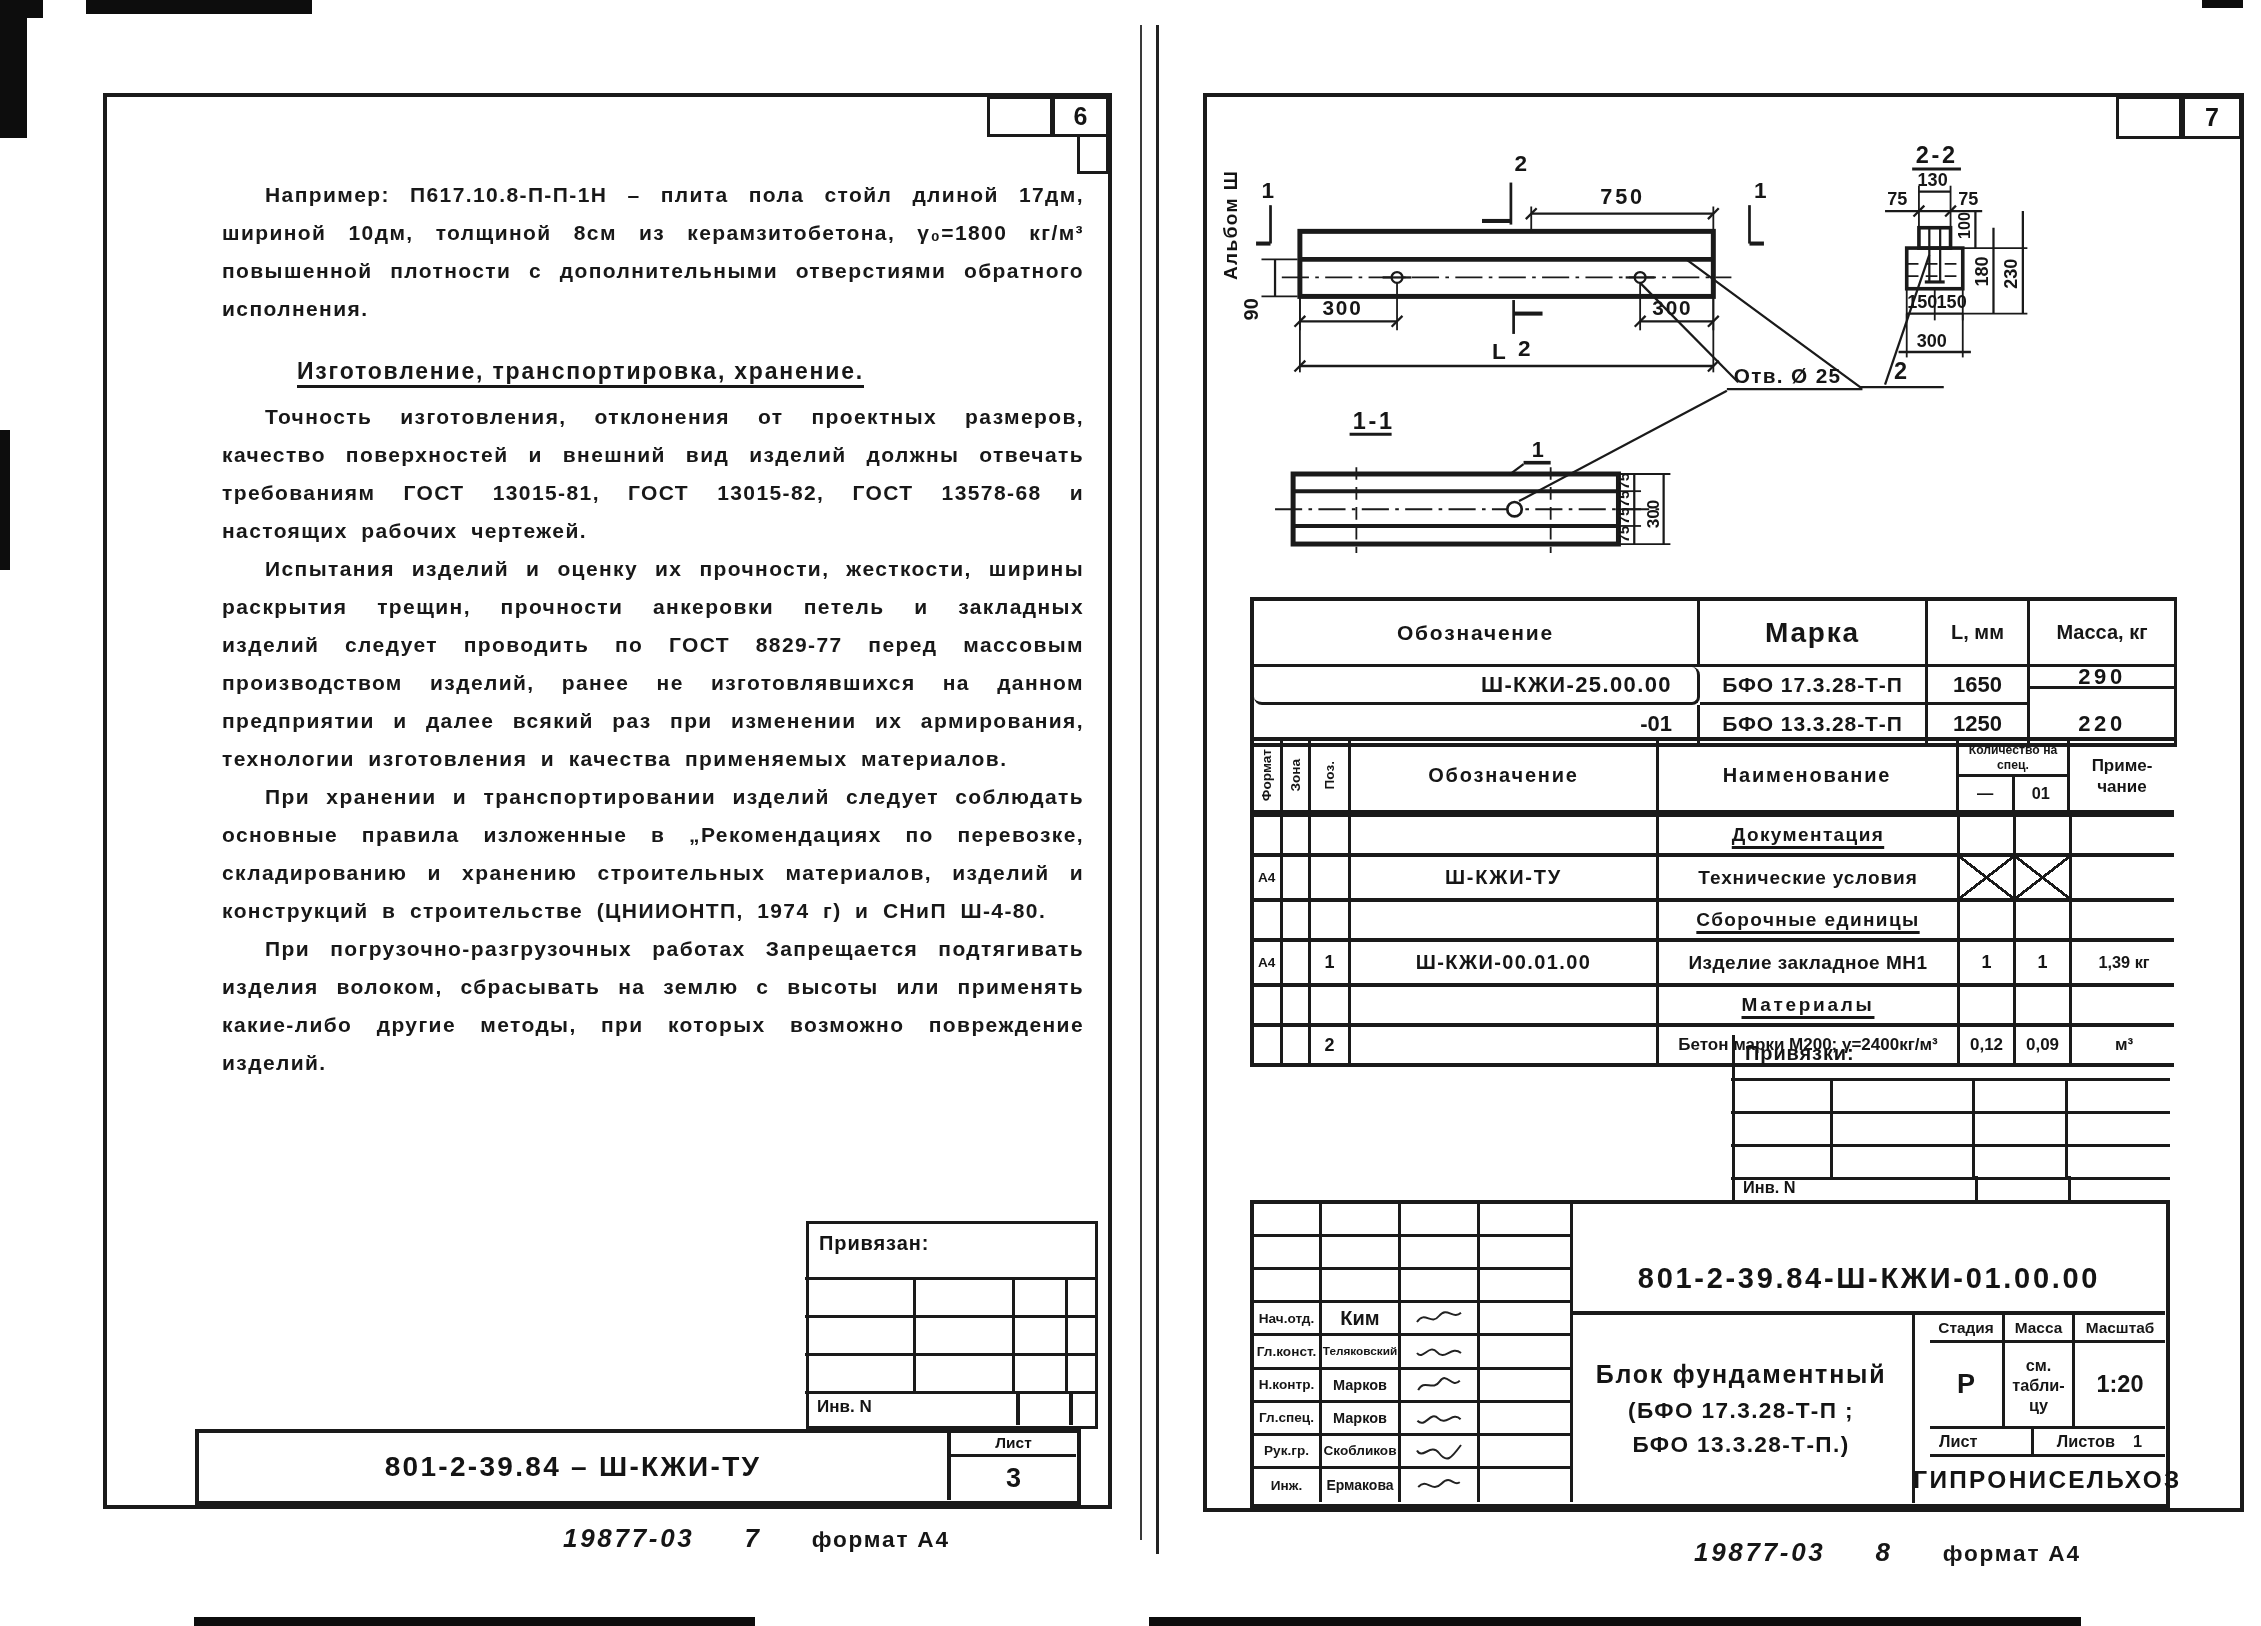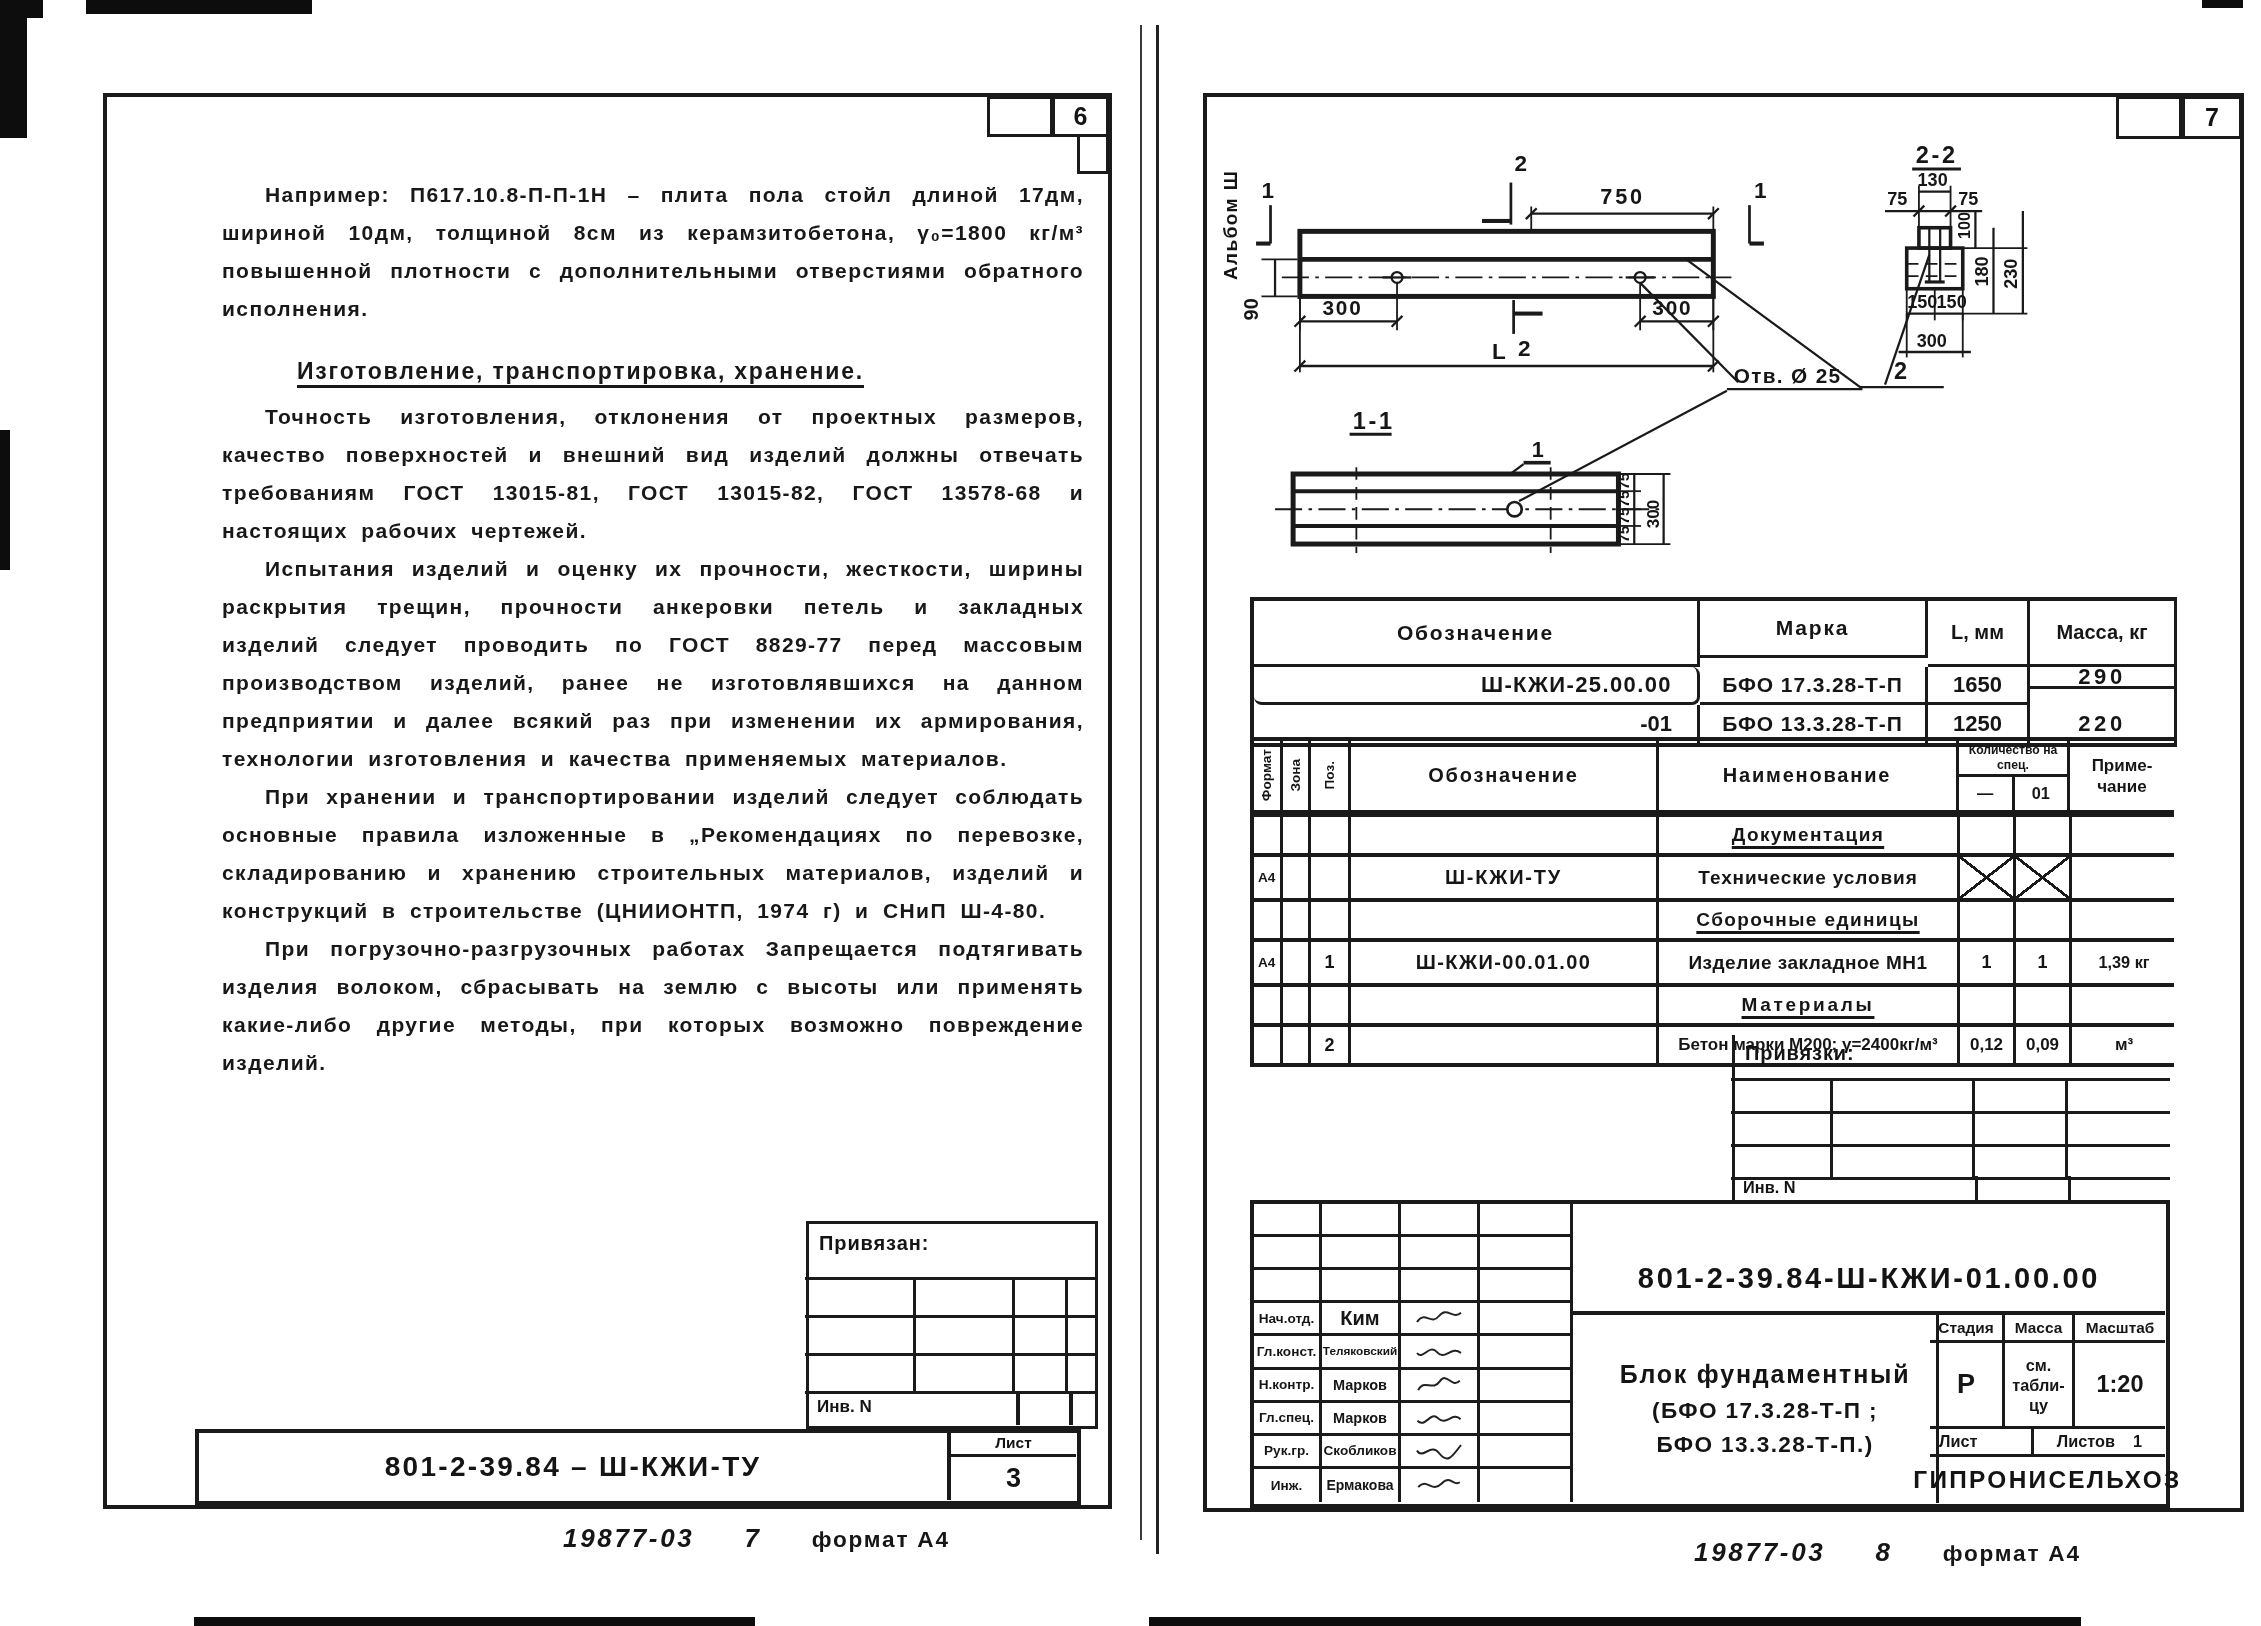--- a/index.html
+++ b/index.html
@@ -289,21 +289,21 @@
     <text x="933" y="845" font-size="34" transform="rotate(-90 933 845)">75</text>
     <text x="933" y="884" font-size="34" transform="rotate(-90 933 884)">75</text>
     <text x="933" y="922" font-size="34" transform="rotate(-90 933 922)">75</text>
     <text x="933" y="962" font-size="34" transform="rotate(-90 933 962)">75</text>
     <text x="1000" y="930" font-size="38" transform="rotate(-90 1000 930)">300</text>
   </svg>
 
   <div class="abs" style="left:43px;top:500px;width:920px;border:4.1px solid #1a1a1a;border-right-width:3.6px;box-sizing:content-box;">
     <div style="display:grid;grid-template-columns:446px 228px 102px 144px;">
       <div class="cellb" style="height:66px;font-size:21px;letter-spacing:1.8px;">Обозначение</div>
-      <div class="cellb" style="height:57px;font-size:21px;letter-spacing:1.8px;">Марка</div>
+      <div class="cellb" style="height:66px;font-size:28px;letter-spacing:1.8px;">Марка</div>
       <div class="cellb" style="height:66px;font-size:20px;">L, мм</div>
       <div class="cellb nob" style="height:66px;font-size:20px;white-space:pre-line;">Масса, кг</div>
 
       <div class="cellb" style="height:38px;font-size:22px;justify-content:flex-end;padding-right:25px;letter-spacing:1.4px;border-radius:8px;">Ш-КЖИ-25.00.00</div>
       <div class="cellb" style="height:38px;font-size:21px;letter-spacing:0.9px;">БФО 17.3.28-Т-П</div>
       <div class="cellb" style="height:38px;font-size:22px;">1650</div>
       <div class="cellb nob" style="height:22px;font-size:22px;letter-spacing:3.6px;">290</div>
 
       <div class="cellb" style="height:38px;border-bottom:none;font-size:22px;justify-content:flex-end;padding-right:25px;">-01</div>
       <div class="cellb" style="height:38px;border-bottom:none;font-size:21px;letter-spacing:0.9px;">БФО 13.3.28-Т-П</div>
@@ -489,21 +489,21 @@
             <path d="M8 30 C 30 6, 42 46, 66 22 S 96 30, 112 18" fill="none" stroke="#222" stroke-width="5"></path>
           </svg>
         </div>
       <div class="cellb nob" style="border-bottom:none;"></div>
     </div>
 
     <div class="ctr" style="position:absolute;left:319px;top:0;width:592px;height:111px;border-bottom:4.1px solid #1a1a1a;box-sizing:border-box;">
       <span class="t" style="position:static;font-size:29px;letter-spacing:2.7px;margin-top:41px;">801-2-39.84-Ш-КЖИ-01.00.00</span>
     </div>
 
-    <div style="position:absolute;left:328px;top:111px;width:357px;height:188px;border-right:3.6px solid #1a1a1a;box-sizing:border-box;display:flex;flex-direction:column;align-items:center;justify-content:center;gap:8.1px;padding-left:12px;">
+    <div style="position:absolute;left:304px;top:111px;width:357px;height:188px;border-right:3.6px solid #1a1a1a;box-sizing:border-box;display:flex;flex-direction:column;align-items:center;justify-content:center;gap:8.1px;padding-left:12px;">
       <div class="t" style="position:static;font-size:25px;letter-spacing:1.8px;">Блок фундаментный</div>
       <div class="t" style="position:static;font-size:22.6px;letter-spacing:1.4px;">(БФО 17.3.28-Т-П ;</div>
       <div class="t" style="position:static;font-size:22.6px;letter-spacing:1.4px;">БФО 13.3.28-Т-П.)</div>
     </div>
 
     <div style="position:absolute;left:676px;top:111px;width:235px;height:188px;">
       <div style="display:flex;height:28px;border-bottom:3.6px solid #1a1a1a;box-sizing:border-box;">
         <div class="cellb" style="width:75px;font-size:15.4px;border-bottom:none;">Стадия</div>
         <div class="cellb" style="width:70px;font-size:15.4px;border-bottom:none;">Масса</div>
         <div class="cellb nob" style="width:90px;font-size:15.4px;border-bottom:none;">Масштаб</div>

